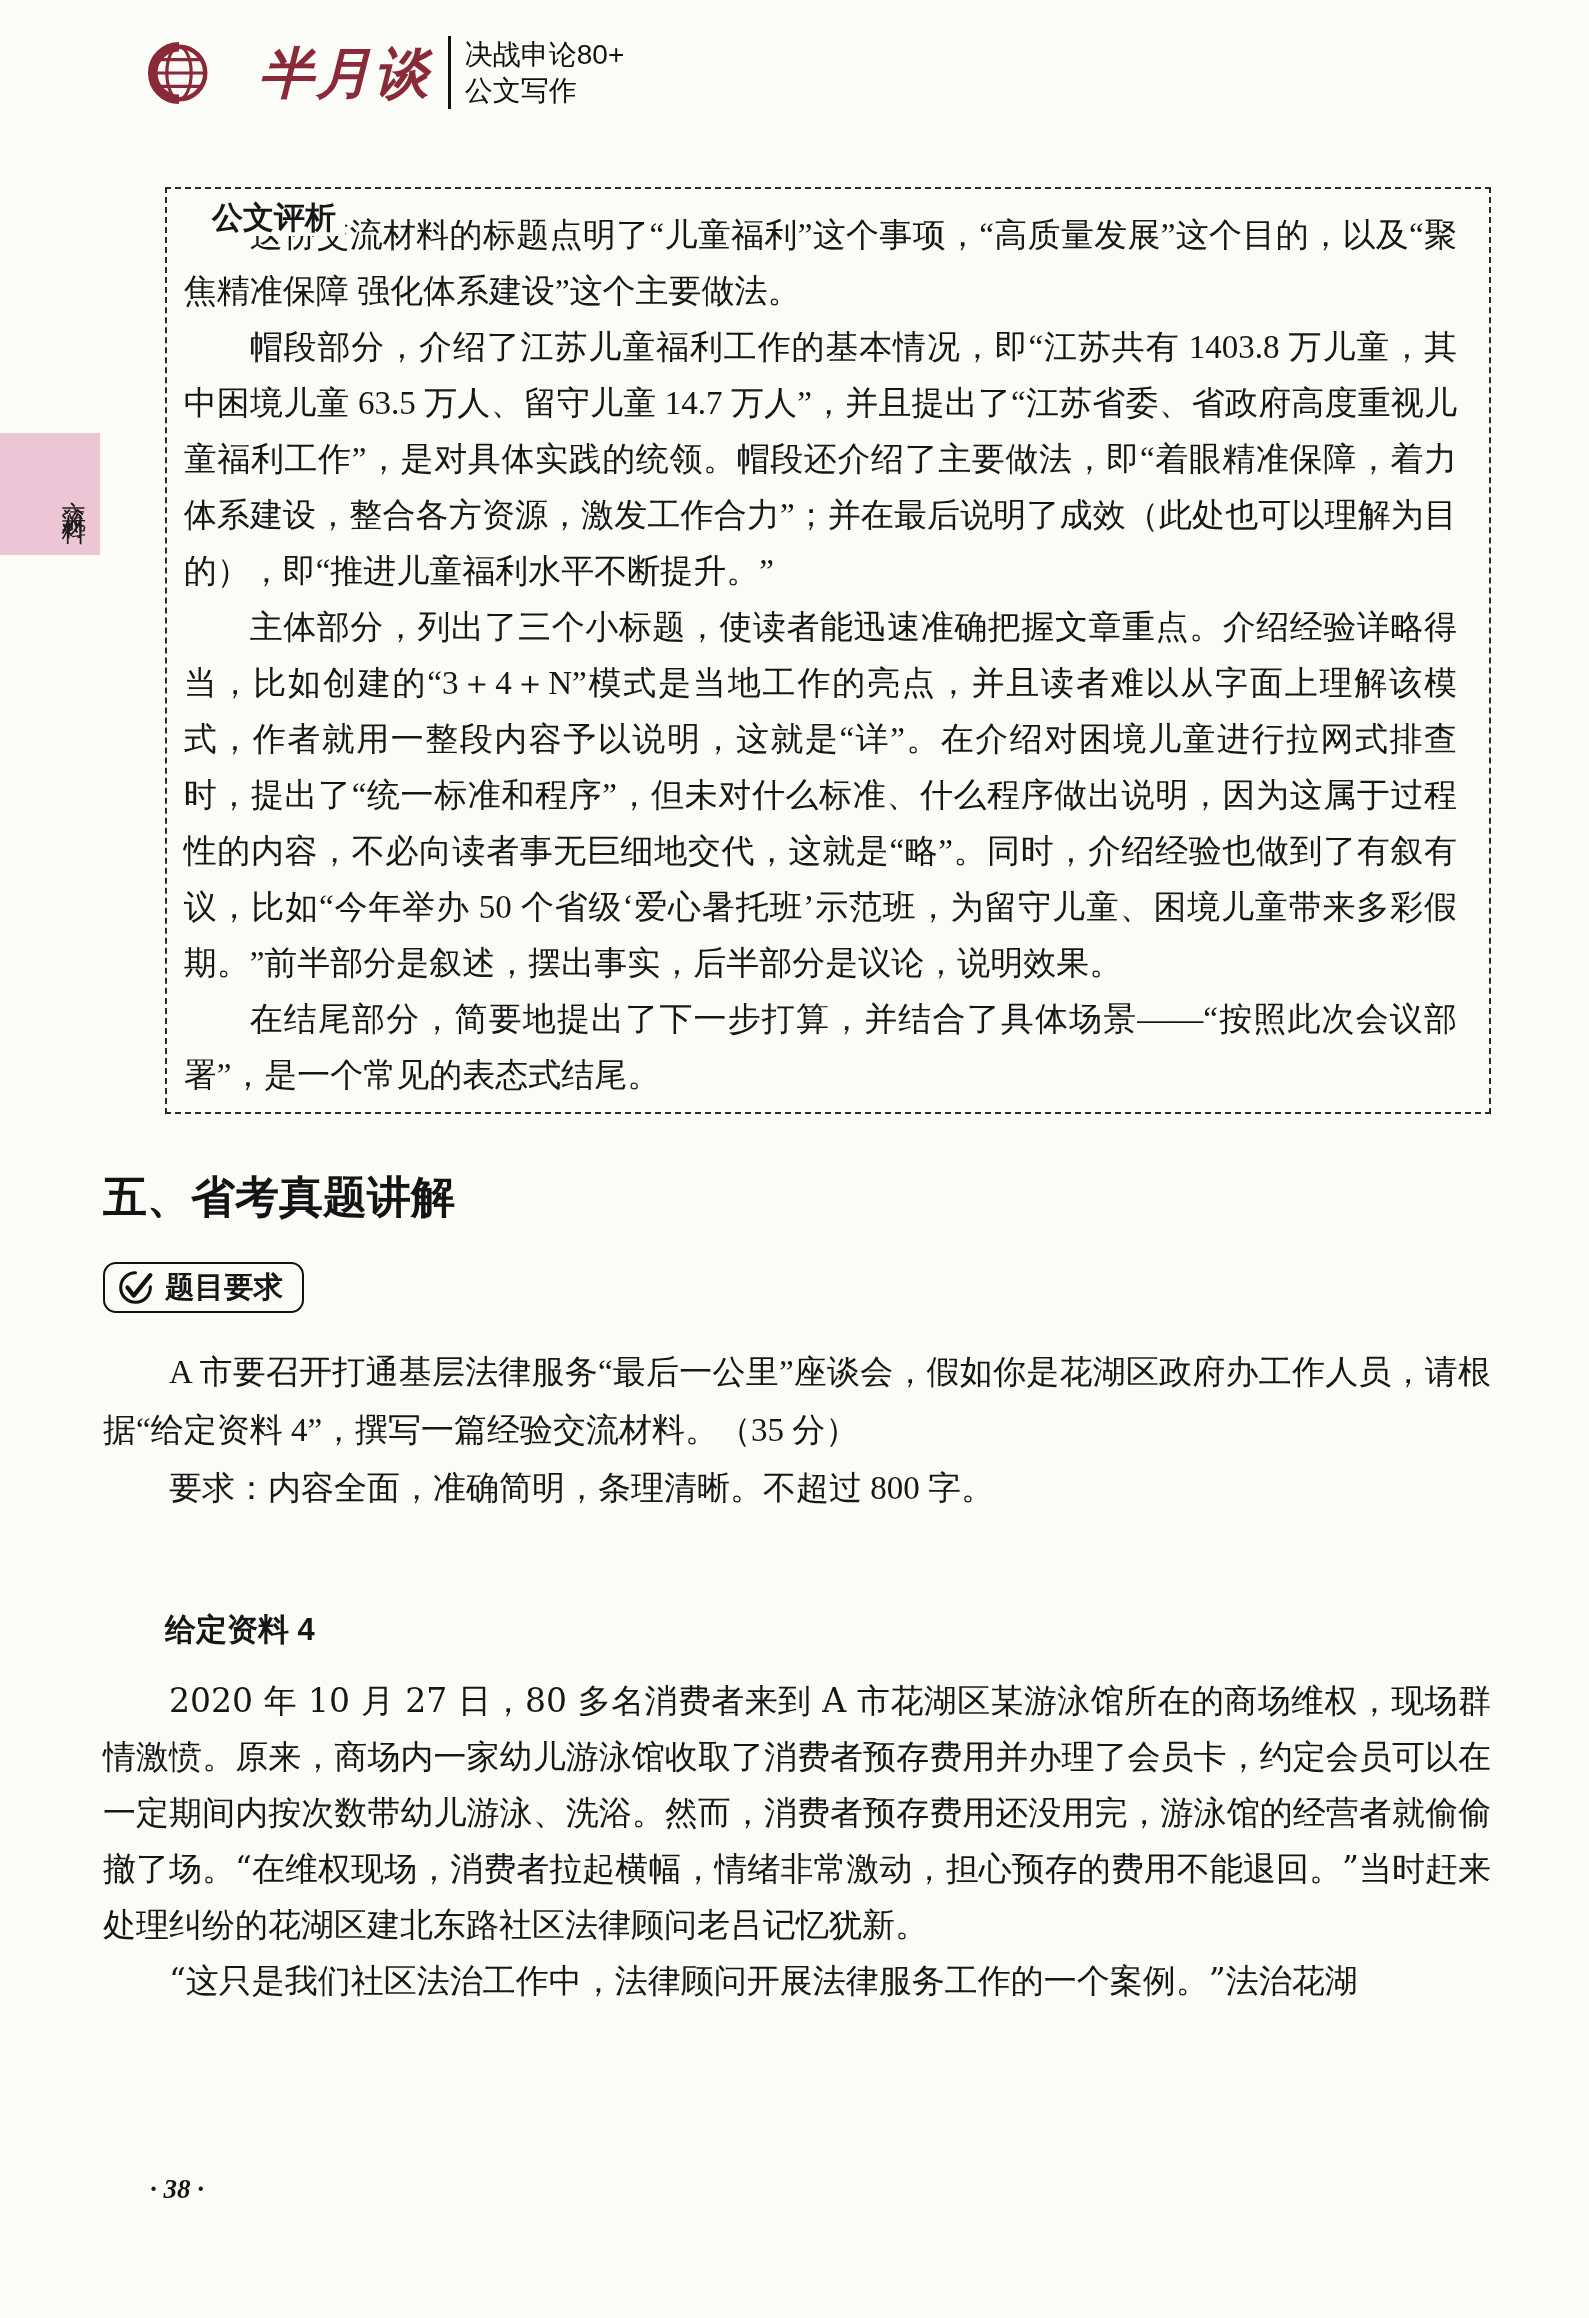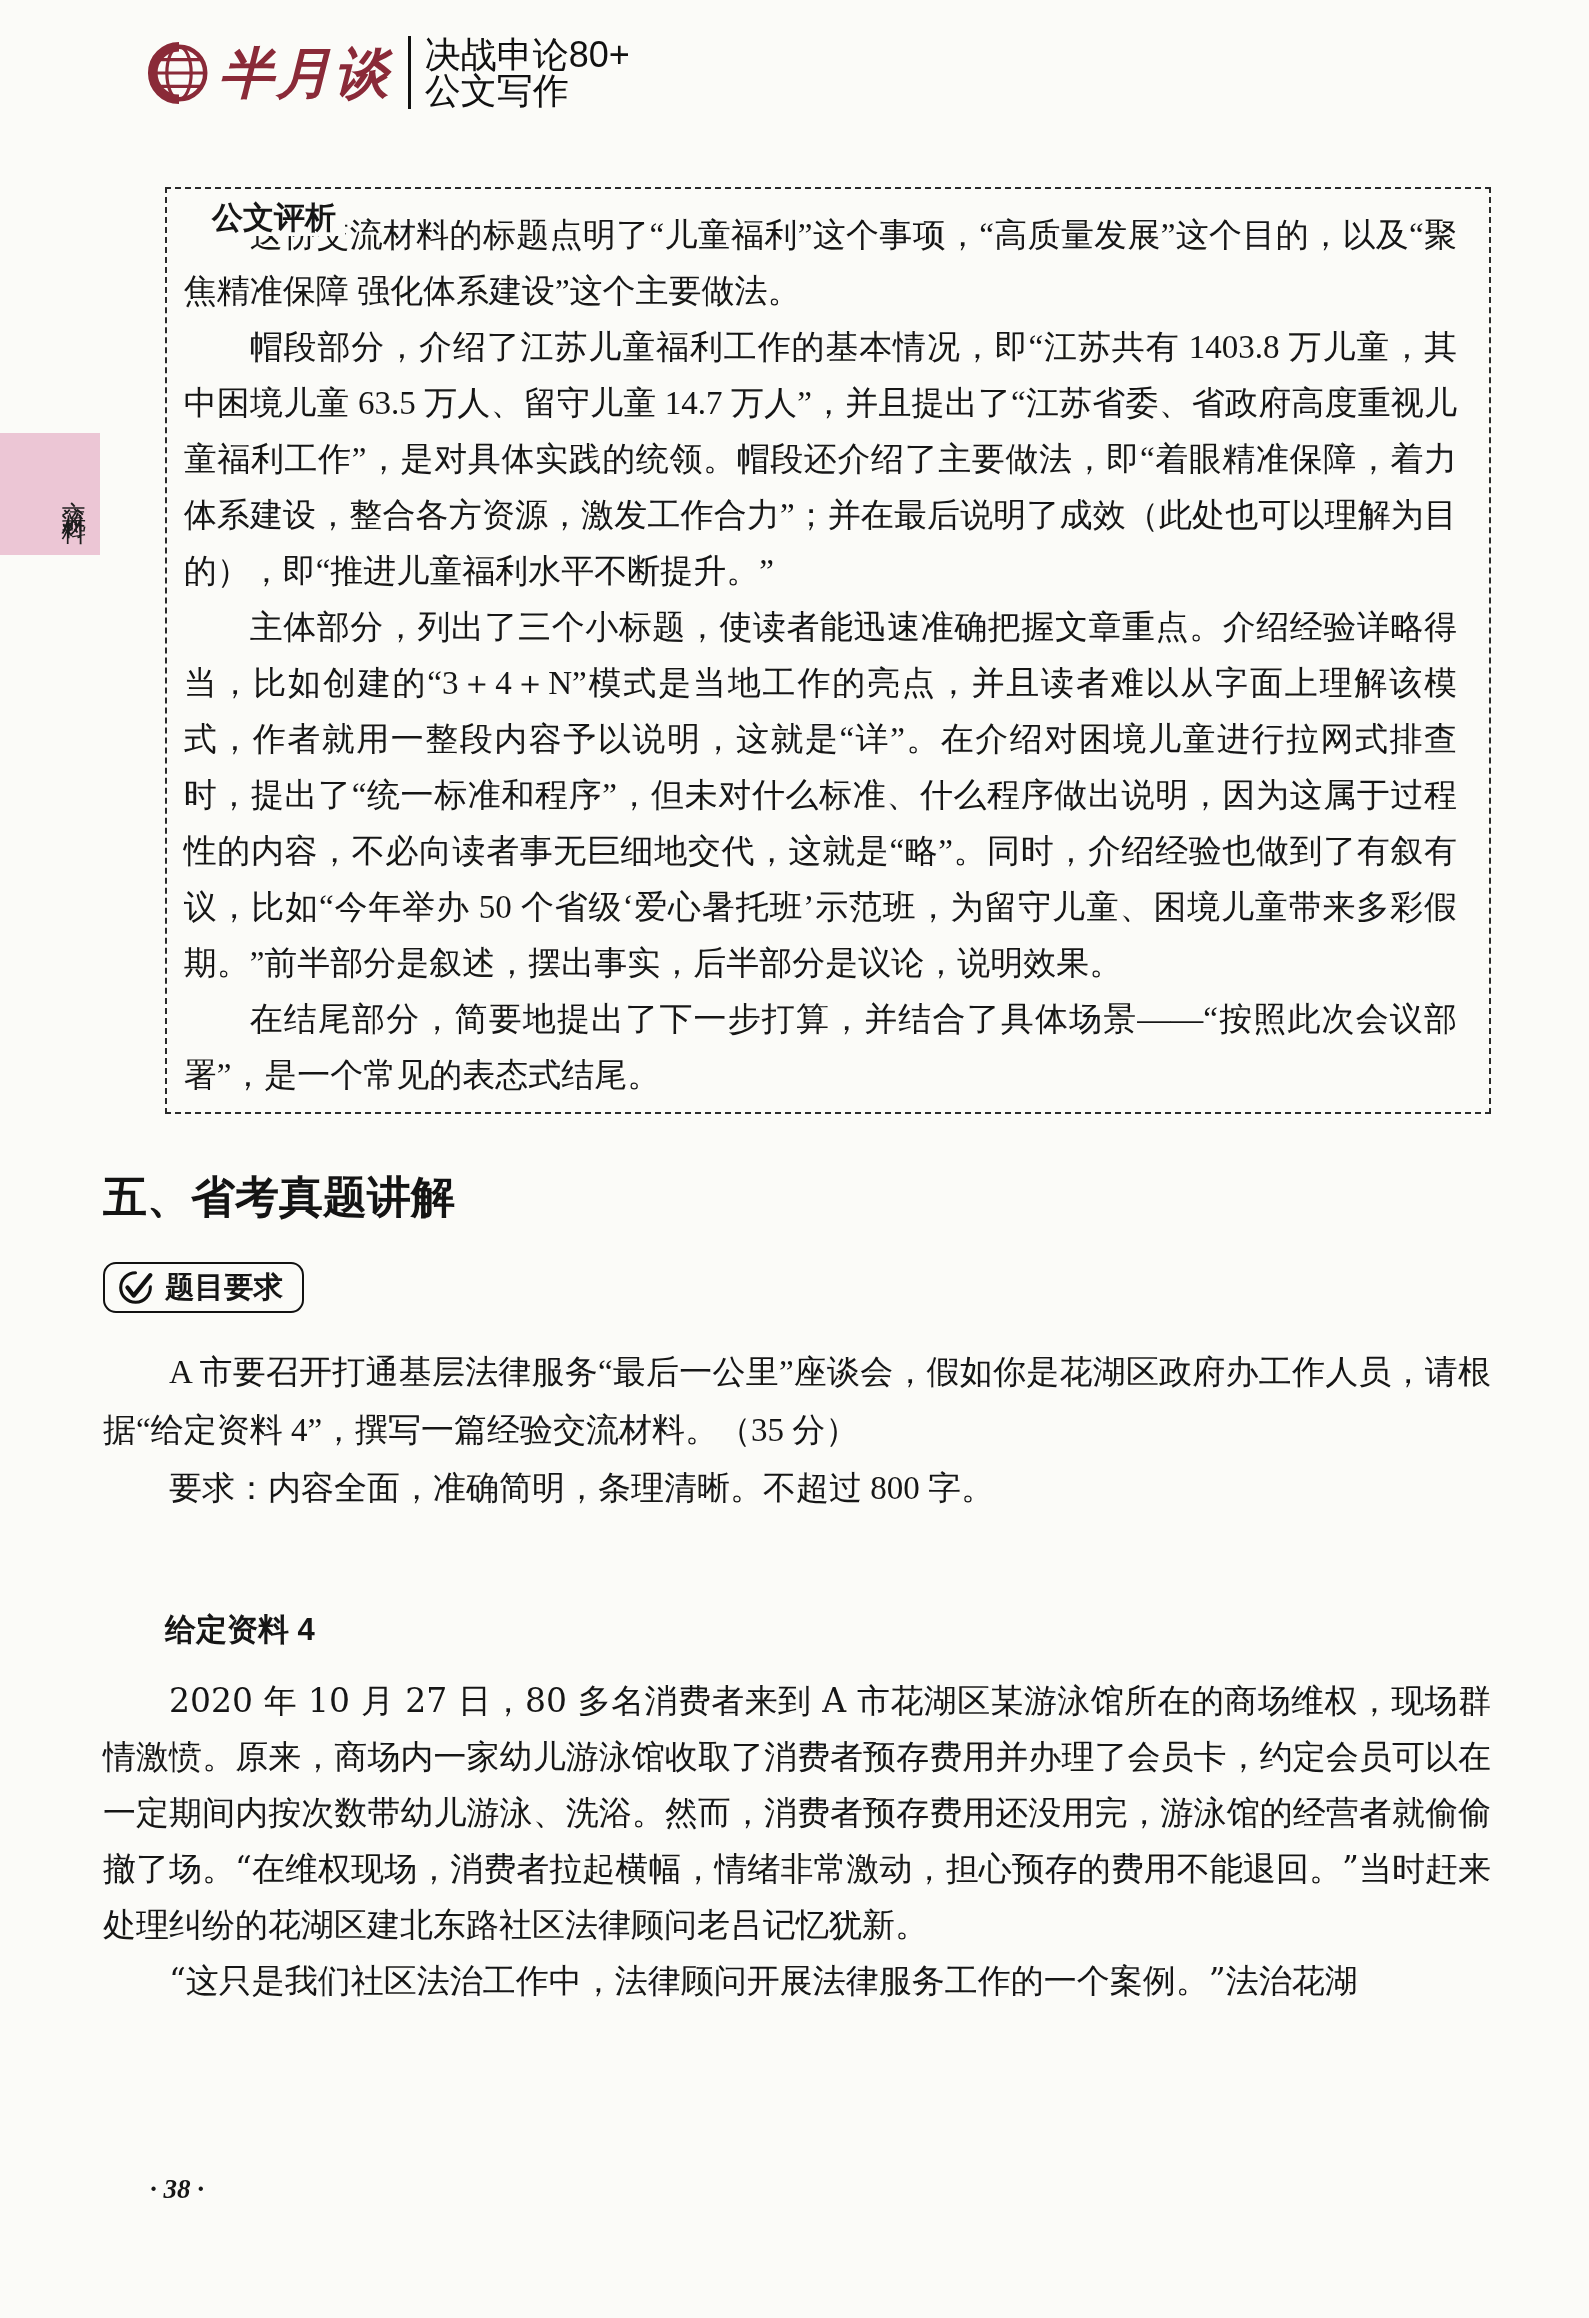--- a/index.html
+++ b/index.html
@@ -12,26 +12,26 @@
     font-family:"Liberation Serif", serif;
     overflow:hidden;
   }
 
   
   .page-header { position:absolute; top:36px; left:147px; display:flex; align-items:center; }
   .logo { display:flex; align-items:center; gap:7.7px; }
   .logo-text {
     font-family:"DejaVu Serif", serif;
     font-size:55px; font-weight:bold; font-style:italic;
-    letter-spacing:2.6px; line-height:1;
+    letter-spacing:2.6px; line-height:1;margin-left:40px;
   }
   .header-divider { width:2.6px; height:73px; background:#111; margin:0 14px 0 16.7px; }
   .header-titles {
     font-family:"Liberation Sans", sans-serif;
-    font-size:36px; line-height:36px; font-weight:500; color:#111;
+    font-size:28px; line-height:36px; font-weight:500; color:#111;
   }
 
   
   .side-tab {
     position:absolute; left:0; top:433px; width:100px; height:122px;
     display:flex; justify-content:flex-end; align-items:center;
     padding-right:10.3px; box-sizing:border-box;
   }
   .side-tab-label {
     writing-mode:vertical-rl; text-orientation:upright;

